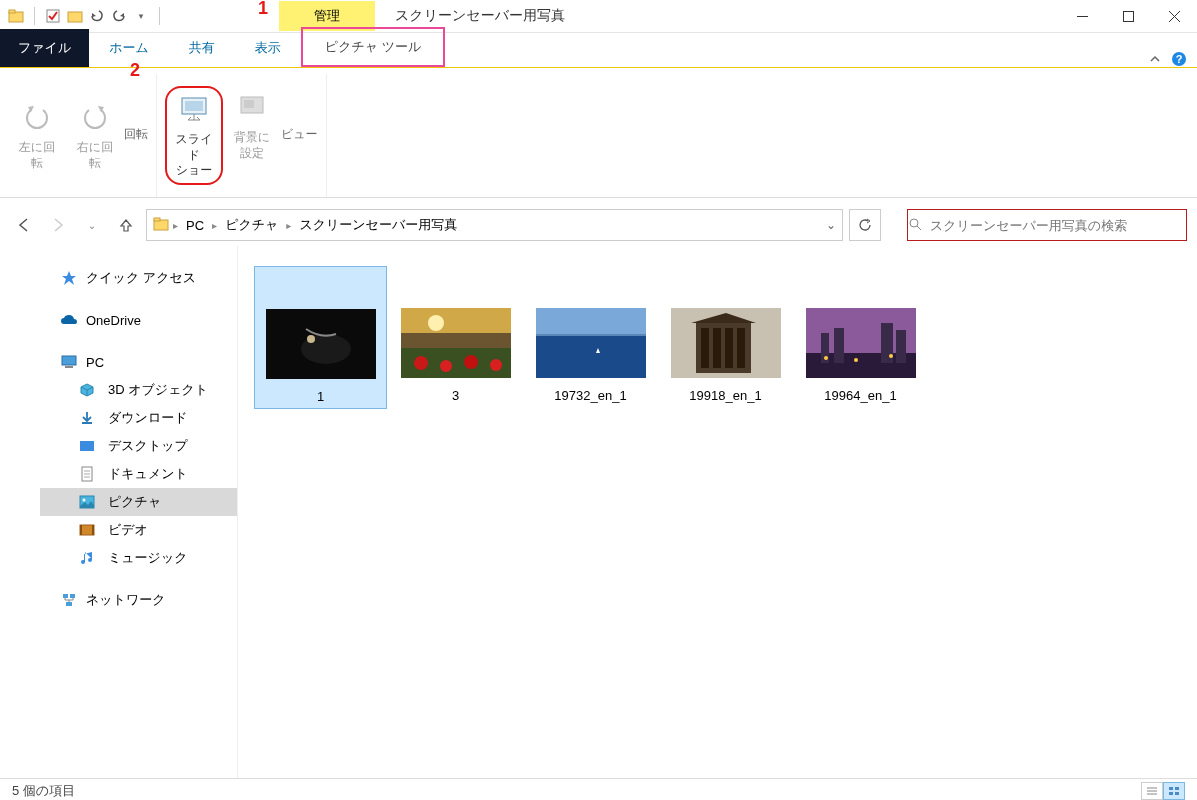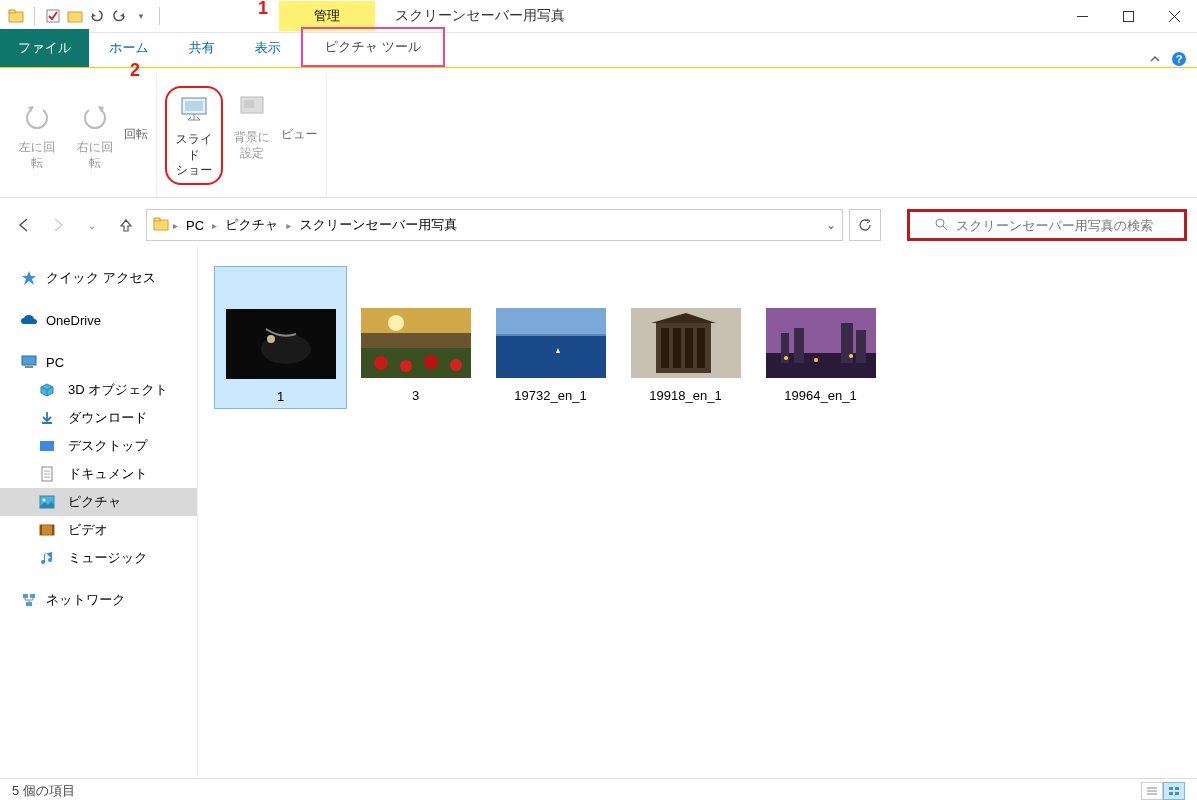--- a/index.html
+++ b/index.html
@@ -6,21 +6,21 @@
 body { width: 1197px; height: 800px; background: #fff; overflow: hidden; font-size: 12px; color: #000; }
 .titlebar { height: 33px; display: flex; align-items: center; border-bottom: 1px solid #e5e5e5; }
 .qat { display: flex; align-items: center; gap: 6px; padding-left: 8px; }
 .qat-icon { width: 16px; height: 16px; display: flex; align-items: center; justify-content: center; }
 .qat-sep { width: 1px; height: 18px; background: #ccc; margin: 0 4px; }
 .title-context { margin-left: 115px; background: #fff171; padding: 6px 35px; font-size: 13px; }
 .title-text { margin-left: 20px; font-size: 14px; color: #333; }
 .win-controls { margin-left: auto; display: flex; }
 .win-btn { width: 46px; height: 33px; display: flex; align-items: center; justify-content: center; color: #333; }
 .tabbar { height: 35px; display: flex; align-items: flex-end; border-bottom: 1px solid #f0c808; position: relative; }
-.tab-file { background: #0f766e; color: #fff; padding: 10px 18px; font-size: 13px; }
+.tab-file { background: #0f172a; color: #fff; padding: 10px 18px; font-size: 13px; }
 .tab { padding: 10px 20px; font-size: 13px; color: #0369a1; }
 .tab-context { border: 2px solid #ec4899; padding: 9px 22px; font-size: 13px; color: #444; position: relative; }
 .annot-1 { position: absolute; left: 258px; top: -2px; color: #e61919; font-weight: bold; font-size: 18px; font-family: Arial; z-index: 10; }
 .annot-2 { position: absolute; left: 130px; top: 60px; color: #e61919; font-weight: bold; font-size: 18px; font-family: Arial; z-index: 10; }
 .help-row { margin-left: auto; display: flex; align-items: center; gap: 10px; padding-right: 10px; }
 .chevron-icon svg, .help-icon svg { display: block; }
 .ribbon { height: 130px; border-bottom: 1px solid #ddd; display: flex; padding-top: 6px; }
 .ribbon-group { display: flex; flex-direction: row; align-items: center; border-right: 1px solid #eee; padding: 0 8px; }
 .ribbon-btns { display: flex; flex: 1; }
 .ribbon-btn { display: flex; flex-direction: column; align-items: center; justify-content: flex-start; padding: 4px 8px; color: #999; width: 58px; }
@@ -30,24 +30,24 @@
 .ribbon-lbl { font-size: 12px; text-align: center; line-height: 1.3; }
 .ribbon-grp-lbl { font-size: 12px; color: #666; padding: 4px 0 6px; }
 .navbar { height: 42px; display: flex; align-items: center; padding: 0 10px; gap: 6px; margin-top: 6px; }
 .nav-arrow { width: 28px; height: 28px; display: flex; align-items: center; justify-content: center; color: #888; }
 .nav-arrow.disabled { color: #ccc; }
 .addrbar { flex: 1; height: 32px; border: 1px solid #ccc; display: flex; align-items: center; padding: 0 6px; gap: 4px; }
 .crumb { padding: 2px 4px; font-size: 13px; }
 .crumb-sep { color: #888; font-size: 10px; }
 .addr-drop { margin-left: auto; color: #666; }
 .refresh { width: 32px; height: 32px; border: 1px solid #ccc; display: flex; align-items: center; justify-content: center; }
-.searchbar { width: 280px; height: 32px; border: 3px solid #b91c1c; display: flex; align-items: center; padding: 0 24px; gap: 8px; color: #888; margin-left: 20px; }
+.searchbar { width: 280px; height: 32px; border: 1px solid #b91c1c; display: flex; align-items: center; padding: 0 0; gap: 8px; color: #888; margin-left: 20px; }
 .search-input { border: none; outline: none; flex: 1; font-size: 13px; }
 .main { display: flex; height: 532px; }
-.sidebar { width: 198px; border-right: 1px solid #eee; padding-top: 18px; overflow: hidden; }
+.sidebar { width: 198px; border-right: 1px solid #eee; padding-top: 18px; overflow: hidden; margin-left: 40px; }
 .tree-item { display: flex; align-items: center; padding: 5px 0 5px 20px; gap: 8px; font-size: 13px; }
 .tree-item.sub { padding-left: 38px; gap: 12px; }
 .tree-item.selected { background: #d9d9d9; }
 .tree-ico { width: 18px; height: 18px; display: flex; align-items: center; justify-content: center; }
 .tree-gap { height: 14px; }
 .content { flex: 1; padding: 20px 16px; display: flex; gap: 2px; align-items: flex-start; }
 .thumb { width: 133px; display: flex; flex-direction: column; align-items: center; padding: 4px; }
 .thumb.selected { border: 1px solid #7ab8e6; background: #cce8ff; }
 .thumb-img { width: 110px; height: 70px; margin-top: 38px; }
 .thumb-lbl { font-size: 13px; margin-top: 10px; text-align: center; }

